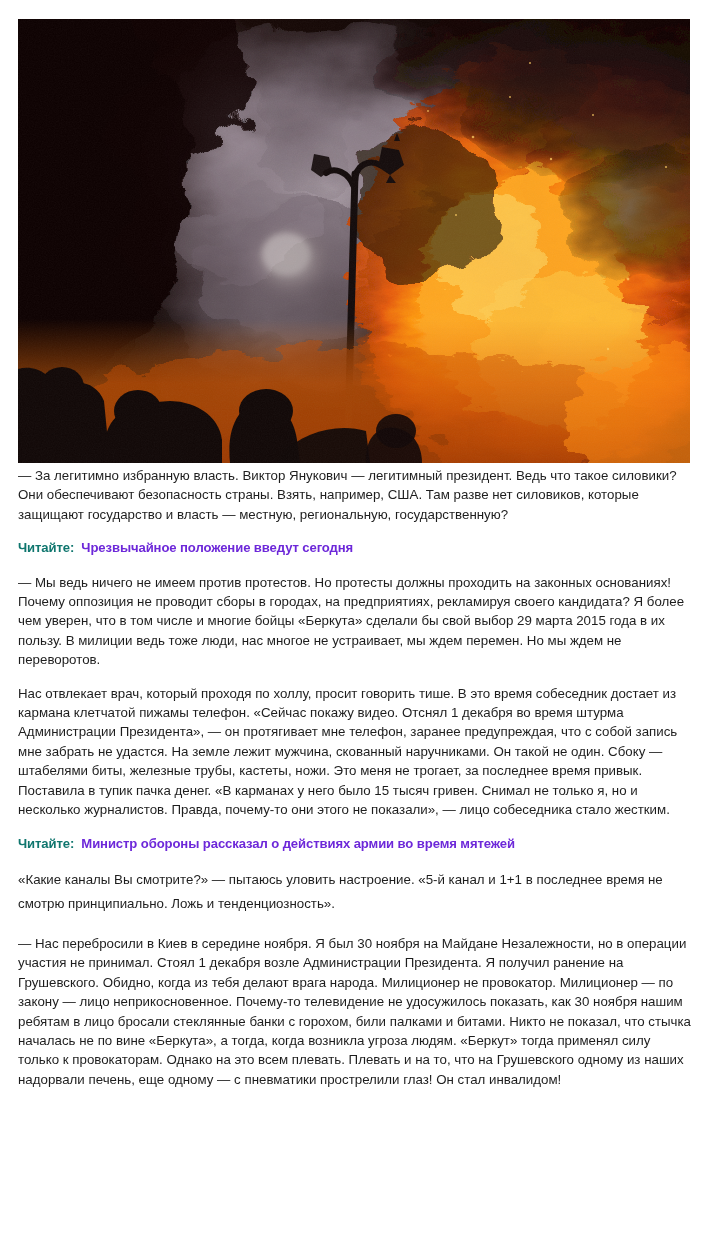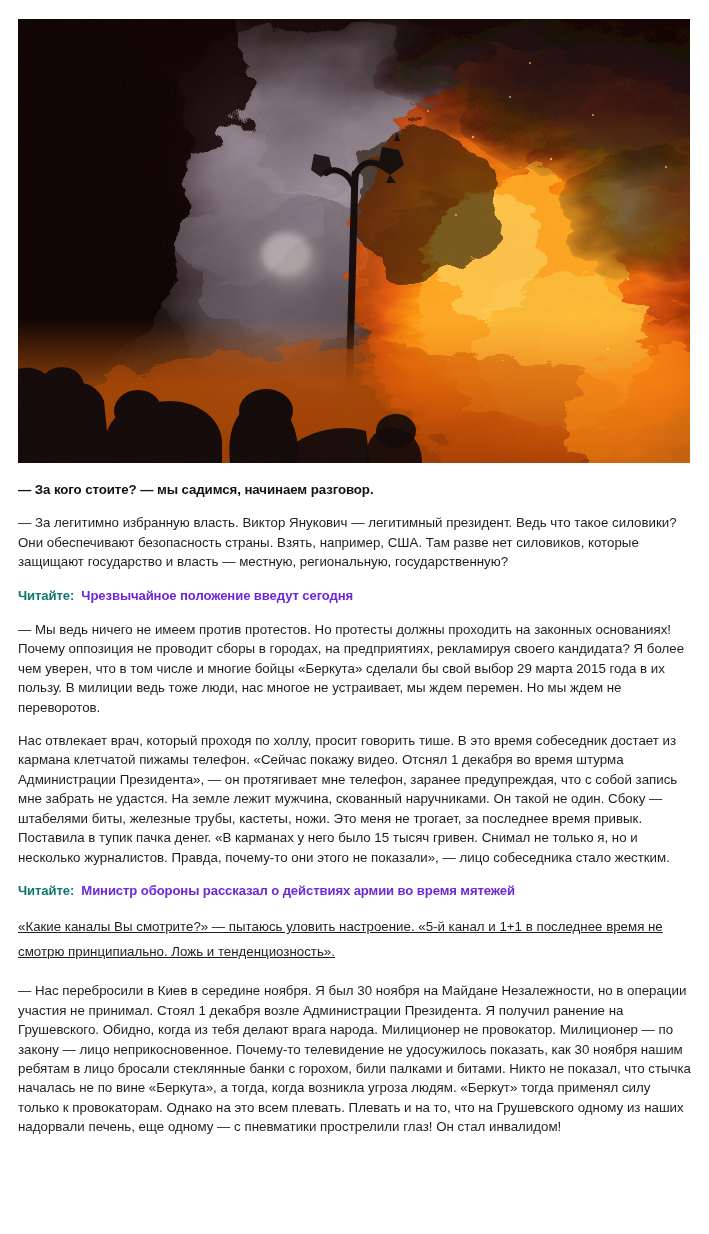--- a/index.html
+++ b/index.html
@@ -47,21 +47,20 @@
 
   p.q {
     font-weight: bold;
     color: #111111;
     letter-spacing: -0.1px;
   }
 
   p.spaced {
     line-height: 24.5px;
     margin-bottom: 17px;
-    text-decoration: underline;
   }
 
   p.read {
     font-weight: bold;
     font-size: 13.1px;
     letter-spacing: -0.1px;
     margin-bottom: 15px;
   }
   .read .label { color: #0f766e; }
   .read .link {
@@ -263,21 +262,20 @@
       </g>
 
       <rect x="0" y="0" width="672" height="444" filter="url(#grain)" opacity="0.055"></rect>
 
       <rect x="0" y="0" width="672" height="444" fill="none"></rect>
     </svg>
   </figure>
 
   <div class="body-copy">
 
-    <p class="q lede">— За кого стоите? — мы садимся, начинаем разговор.</p>
 
     <p>— За легитимно избранную власть. Виктор Янукович — легитимный президент. Ведь что такое силовики? Они обеспечивают безопасность страны. Взять, например, США. Там разве нет силовиков, которые защищают государство и власть — местную, региональную, государственную?</p>
 
     <p class="read">
       <span class="label">Читайте:</span>
       <span>&nbsp;</span><a class="link" href="#">Чрезвычайное положение введут сегодня</a>
     </p>
 
 
     <p>— Мы ведь ничего не имеем против протестов. Но протесты должны проходить на законных основаниях! Почему оппозиция не проводит сборы в городах, на предприятиях, рекламируя своего кандидата? Я более чем уверен, что в том числе и многие бойцы «Беркута» сделали бы свой выбор 29 марта 2015 года в их пользу. В милиции ведь тоже люди, нас многое не устраивает, мы ждем перемен. Но мы ждем не переворотов.</p>

